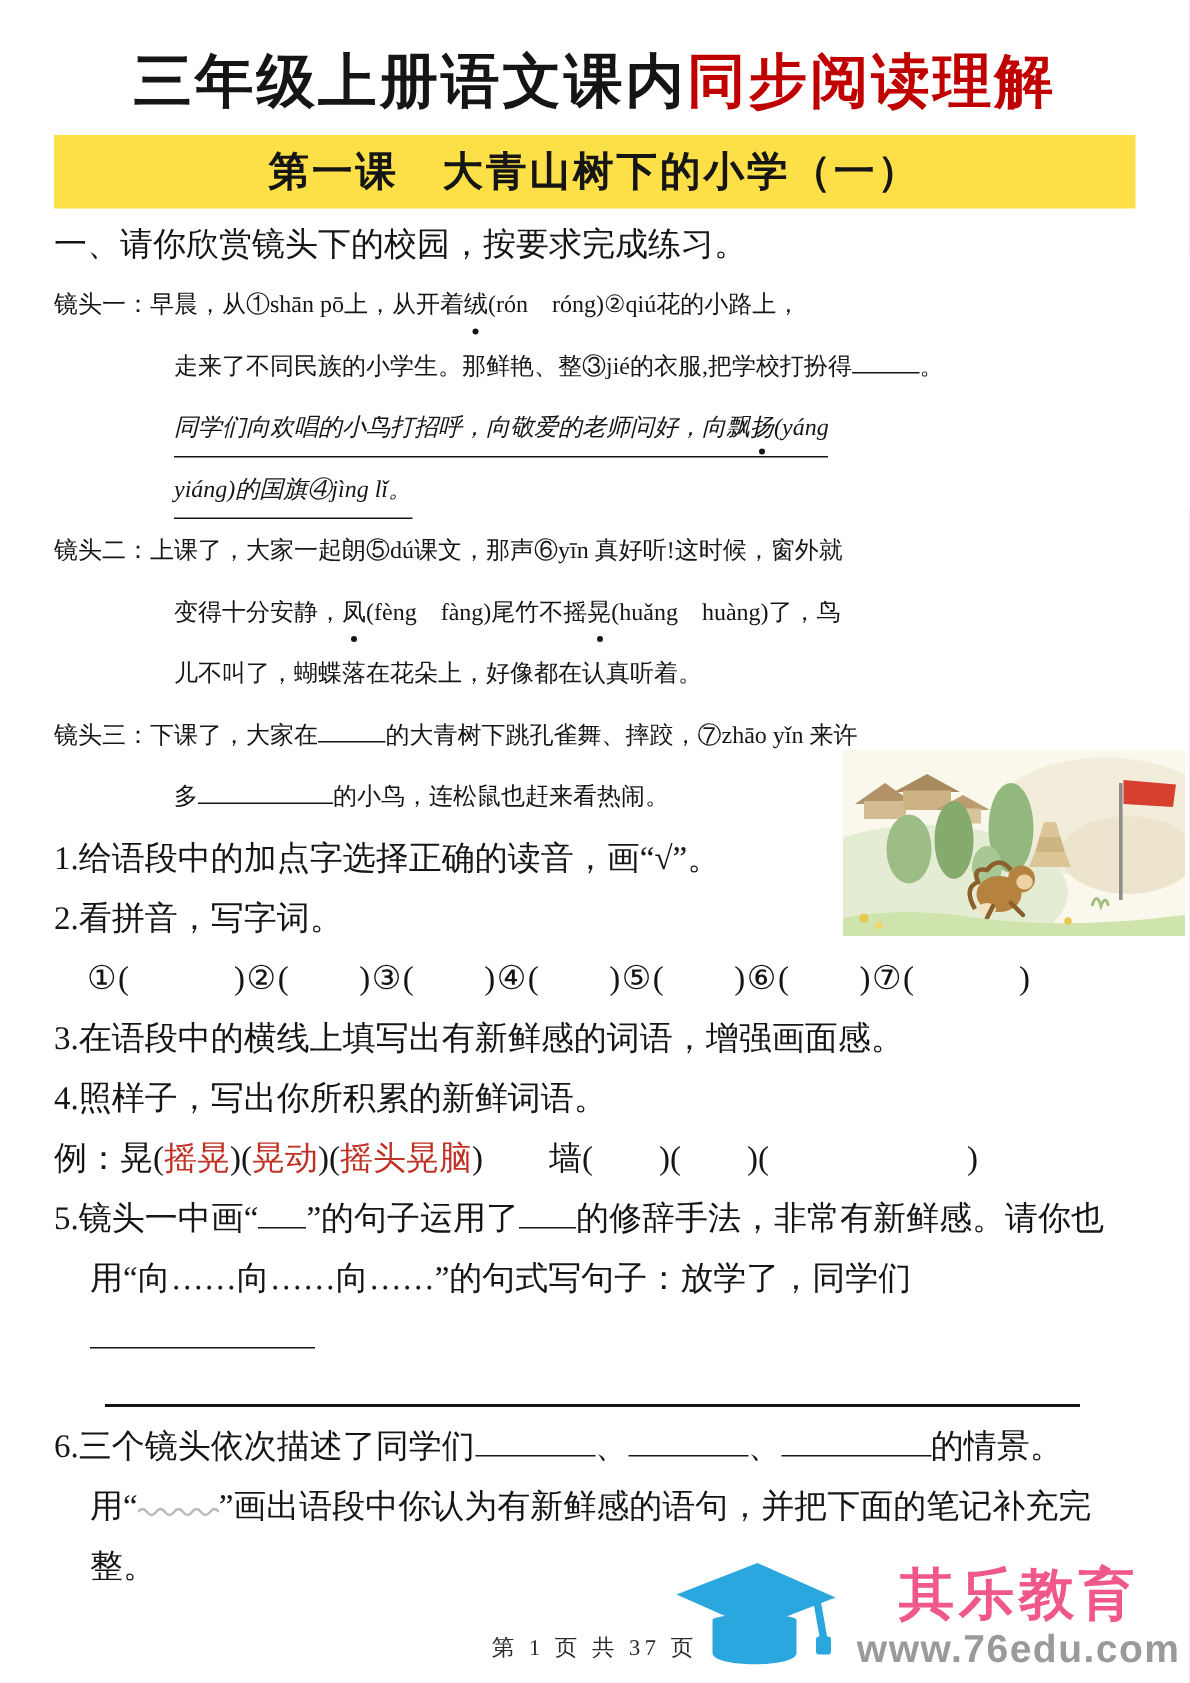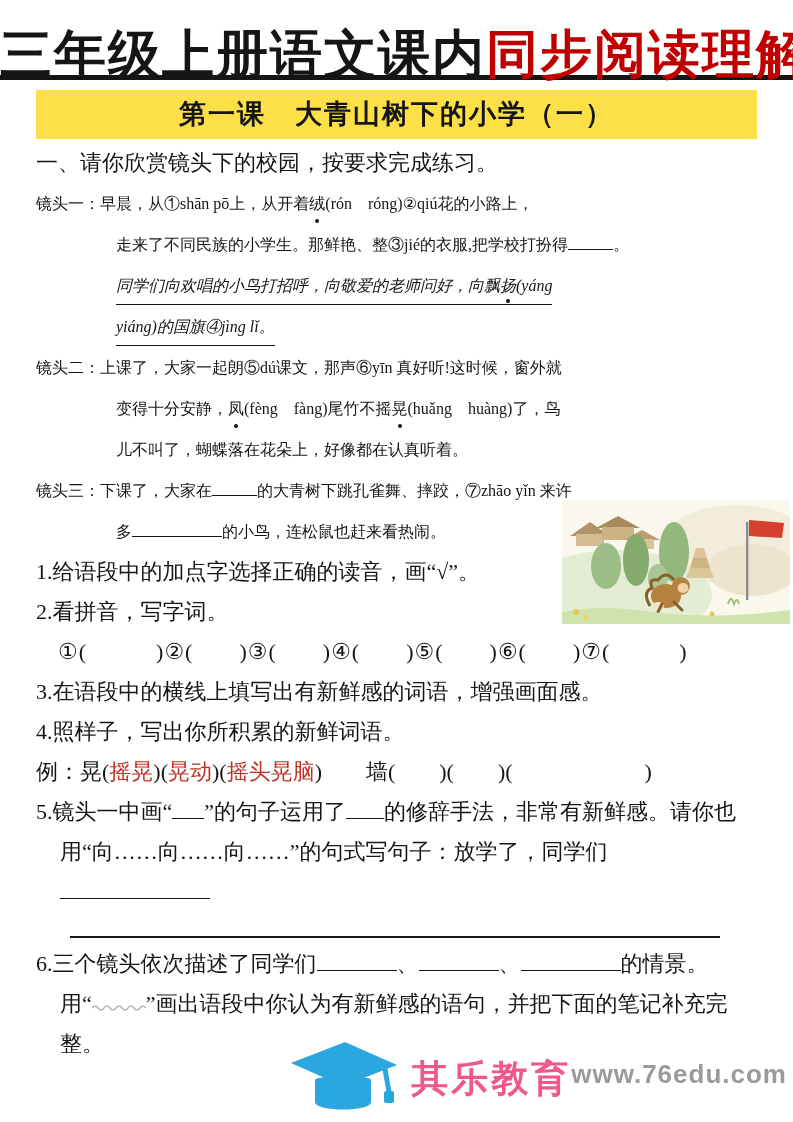--- a/index.html
+++ b/index.html
@@ -3,21 +3,21 @@
 <meta charset="utf-8">
 <style>
   html,body { margin:0; padding:0; background:#e8e8e8; }
   .page {
     position:relative; width:793px; height:1122px; margin:0 auto;
     background:#ffffff; overflow:hidden;
     font-family:"Liberation Serif","DejaVu Serif",serif; color:#151515;
   }
   .content { padding:0 36px; }
 
-  .doc-title { margin-top:32px; text-align:center; font-size:52px; font-weight:900; letter-spacing:2px; line-height:46px; white-space:nowrap;text-decoration:underline; }
+  .doc-title { margin-top:32px; text-align:center; font-size:39px; font-weight:900; letter-spacing:2px; line-height:46px; white-space:nowrap; }
   .doc-title .red-title { color:#c00000; }
 
   .banner { margin-top:12px; background:#fde047; text-align:center; font-size:27px; font-weight:700; letter-spacing:2px; padding:6px 0 7px; }
 
   .intro { margin-top:9px; font-size:22px; line-height:30px; }
 
   .scene { font-size:16px; line-height:41px; }
   .scene .cont { padding-left:80px; }
   .sc1 { margin-top:5px; }
 
@@ -39,21 +39,21 @@
   .wavy-blank { display:inline-block; width:54px; height:18px; position:relative; }
   .wavy-blank svg { position:absolute; left:0; bottom:0; }
 
   .answer-line { margin:12px 0 6px 34px; width:650px; height:12px; border-bottom:2px solid #151515; }
 
   .illustration { position:absolute; left:562px; top:500px; width:228px; height:124px; }
 
   .footer { position:absolute; left:0; right:0; bottom:14px; text-align:center; font-size:15px; letter-spacing:3px; color:#2b2b2b; }
 
   .logo { position:absolute; right:6px; bottom:0px; display:flex; align-items:center; gap:8px; }
-  .logo-text { display:flex; flex-direction:row; align-items:flex-start; font-family:"Liberation Sans","DejaVu Sans",sans-serif; }
+  .logo-text { display:flex; flex-direction:column; align-items:center; font-family:"Liberation Sans","DejaVu Sans",sans-serif; }
   .brand { font-size:37px; font-weight:900; color:#f0578a; letter-spacing:3px; line-height:1.1; }
   .url   { font-size:26px; font-weight:700; color:#9a9a9a; letter-spacing:1px; }
 </style>
 </head>
 <body>
 
 <div class="page">
 
   <div class="doc-title">
     <span>三年级上册语文课内</span><span class="red-title">同步阅读理解</span>
@@ -163,20 +163,21 @@
       <path d="M112 102 L120 110 M100 104 L96 112" stroke="#8a5f2c" stroke-width="3" stroke-linecap="round"></path>
 
       <path d="M0 112 Q40 104 90 112 Q150 120 228 110 L228 124 L0 124 Z" fill="#cfe3ac"></path>
       <circle cx="14" cy="112" r="3" fill="#e8c94d"></circle>
       <circle cx="24" cy="117" r="2.5" fill="#f0d668"></circle>
       <circle cx="150" cy="114" r="2.5" fill="#e8c94d"></circle>
       <path d="M166 104 q3 -10 6 0 q3 -8 5 0" fill="none" stroke="#9fbf7e" stroke-width="2"></path>
     </svg>
   </div>
 
+  <div class="footer">第 1 页 共 37 页</div>
 
   <div class="logo">
     <svg class="logo-cap" width="118" height="86" viewBox="0 0 118 86">
       <polygon points="6,27 60,6 112,29 58,50" fill="#2aa7df"></polygon>
       <path d="M30 44 C30 39 86 39 86 44 L86 66 C86 76 30 76 30 66 Z" fill="#2aa7df"></path>
       <path d="M100 33 L104 56" stroke="#2aa7df" stroke-width="5" stroke-linecap="round"></path>
       <rect x="99" y="55" width="10" height="12" rx="2" fill="#2aa7df"></rect>
     </svg>
     <div class="logo-text">
       <div class="brand">其乐教育</div>

